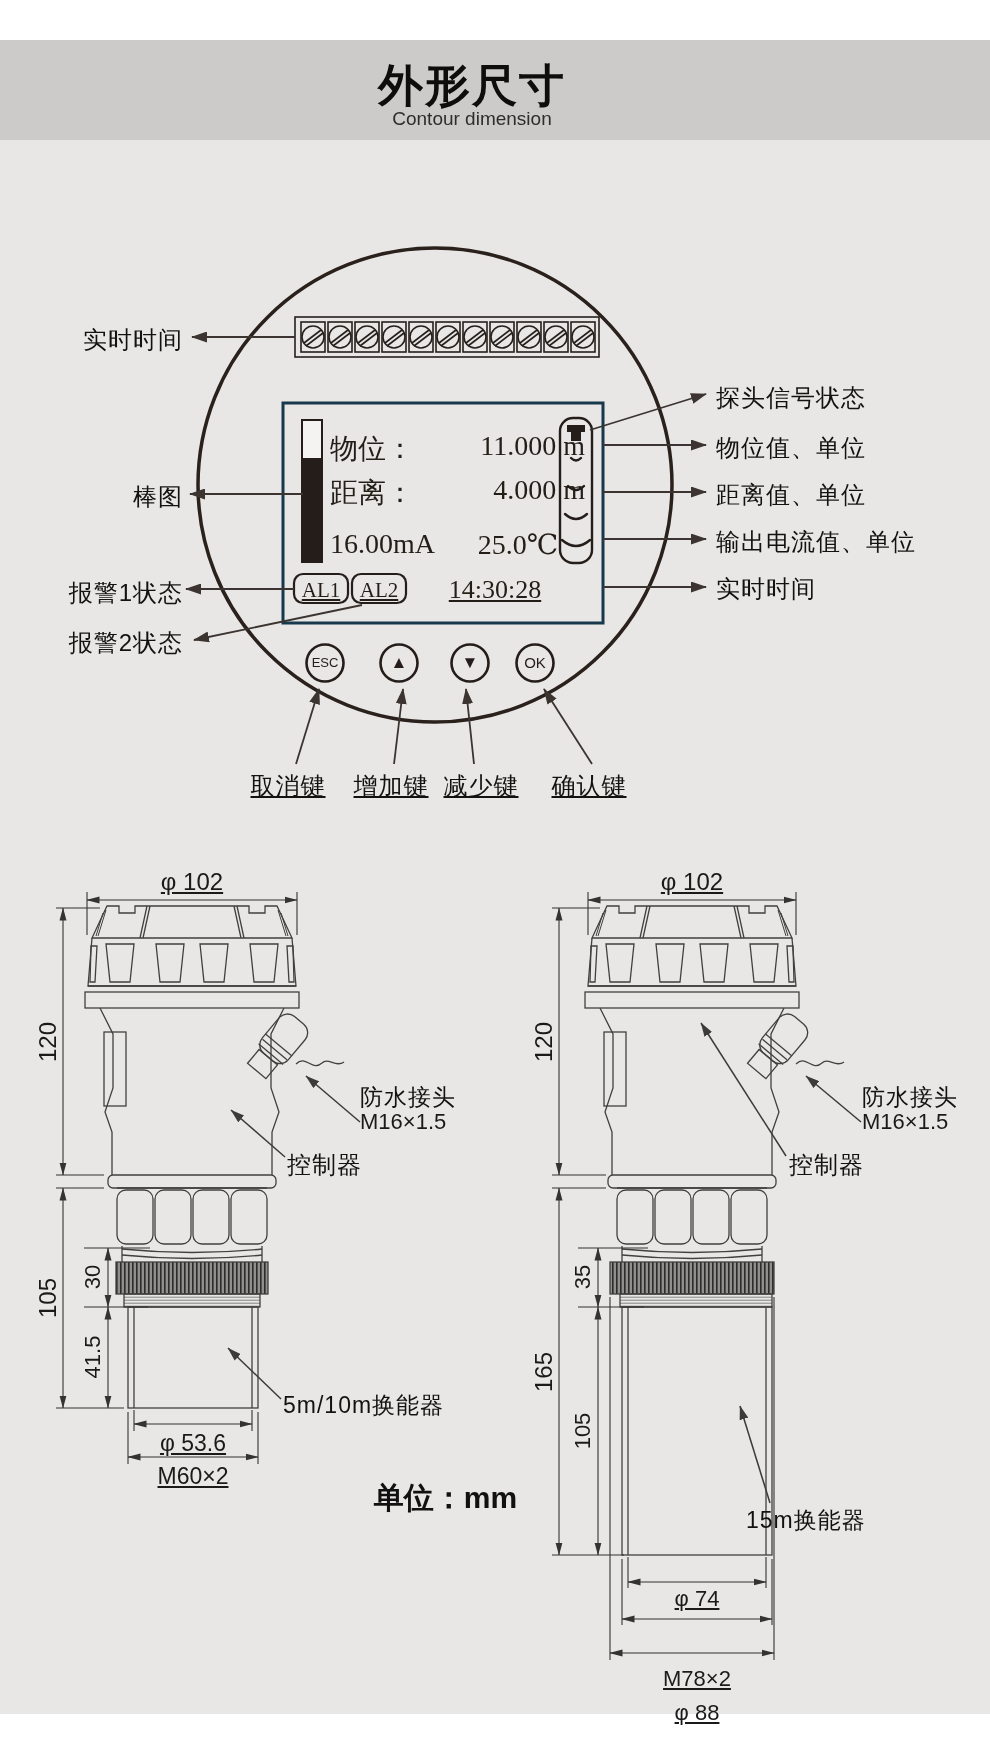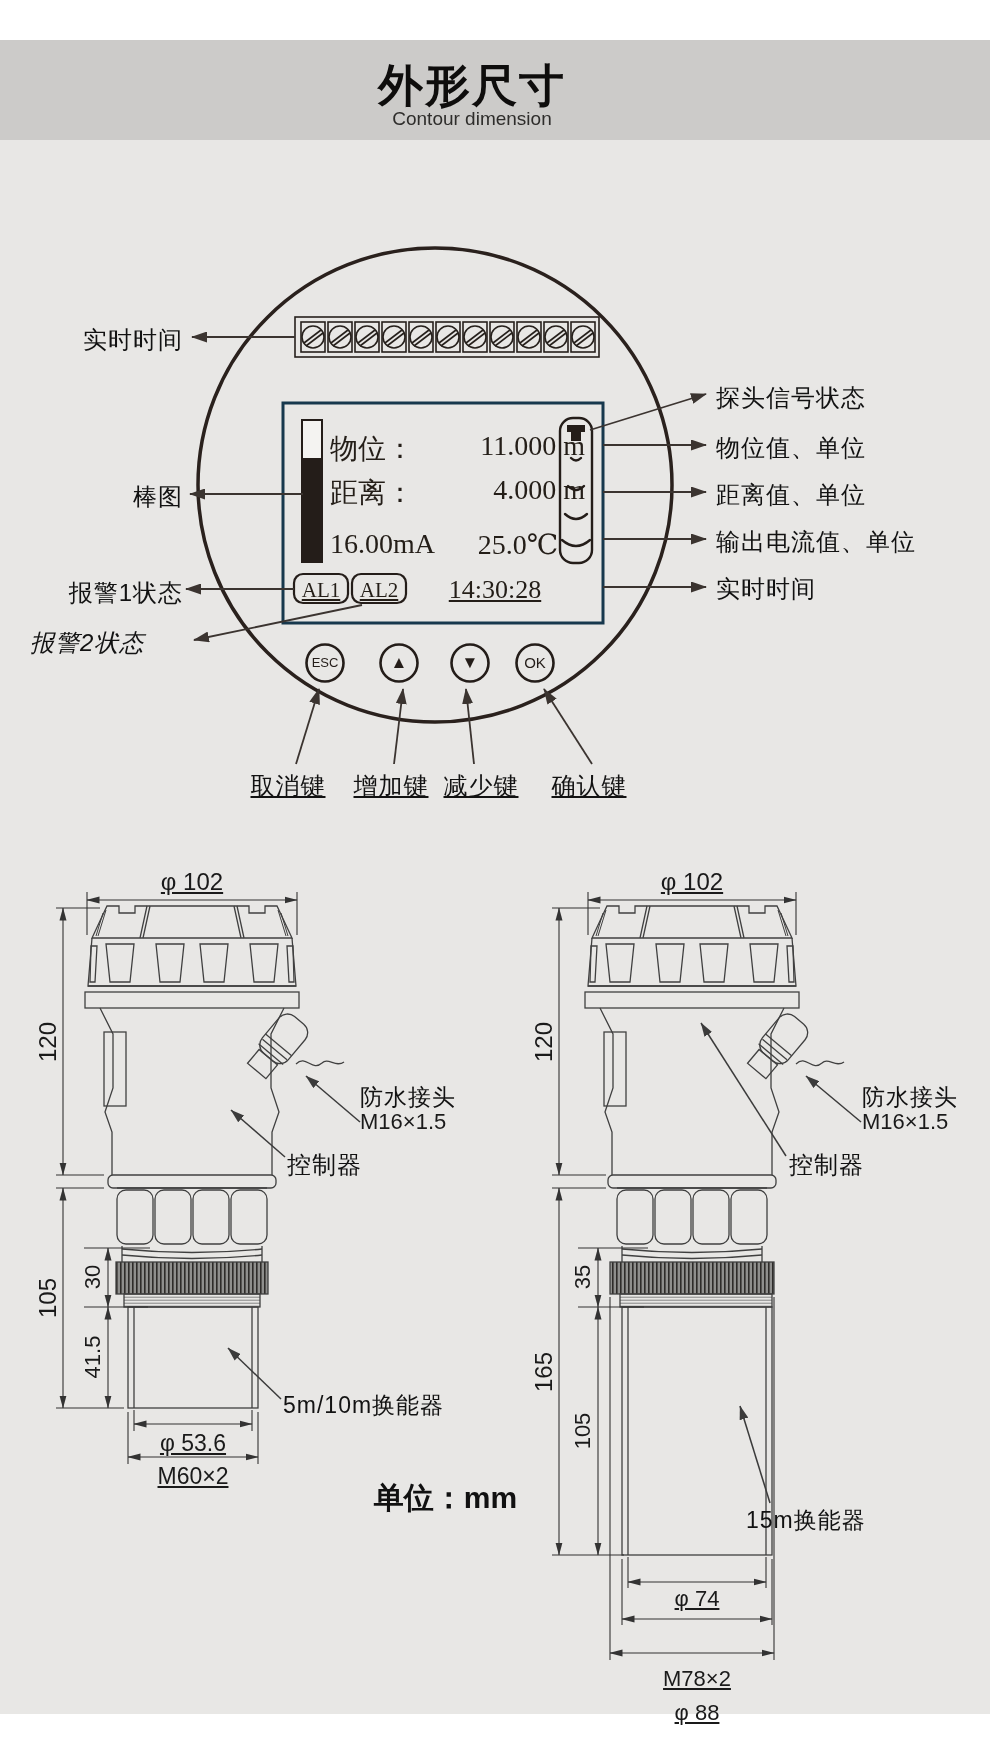--- a/index.html
+++ b/index.html
@@ -246,21 +246,21 @@
   <div class="abs scr ctr" style="left:420px;top:575px;width:150px;font-size:26px;">14:30:28</div>
 
   <div class="btnlbl" style="left:305px;top:655px;width:40px;font-size:13px;">ESC</div>
   <div class="btnlbl" style="left:379px;top:653px;width:40px;font-size:17px;">▲</div>
   <div class="btnlbl" style="left:450px;top:653px;width:40px;font-size:17px;">▼</div>
   <div class="btnlbl" style="left:515px;top:654px;width:40px;font-size:15px;">OK</div>
 
   <div class="lbl" style="left:30px;top:324px;width:153px;text-align:right;">实时时间</div>
   <div class="lbl" style="left:30px;top:481px;width:153px;text-align:right;">棒图</div>
   <div class="lbl" style="left:30px;top:577px;width:153px;text-align:right;">报警1状态</div>
-  <div class="lbl" style="left:30px;top:627px;width:153px;font-style:italic;">报警2状态</div>
+  <div class="lbl" style="left:30px;top:627px;width:153px;text-align:right;">报警2状态</div>
   <div class="lbl" style="left:716px;top:382px;">探头信号状态</div>
   <div class="lbl" style="left:716px;top:432px;">物位值、单位</div>
   <div class="lbl" style="left:716px;top:479px;">距离值、单位</div>
   <div class="lbl" style="left:716px;top:526px;">输出电流值、单位</div>
   <div class="lbl" style="left:716px;top:573px;">实时时间</div>
   <div class="lbl ctr" style="left:228px;top:770px;width:120px;">取消键</div>
   <div class="lbl ctr" style="left:331px;top:770px;width:120px;">增加键</div>
   <div class="lbl ctr" style="left:421px;top:770px;width:120px;">减少键</div>
   <div class="lbl ctr" style="left:529px;top:770px;width:120px;">确认键</div>
 

